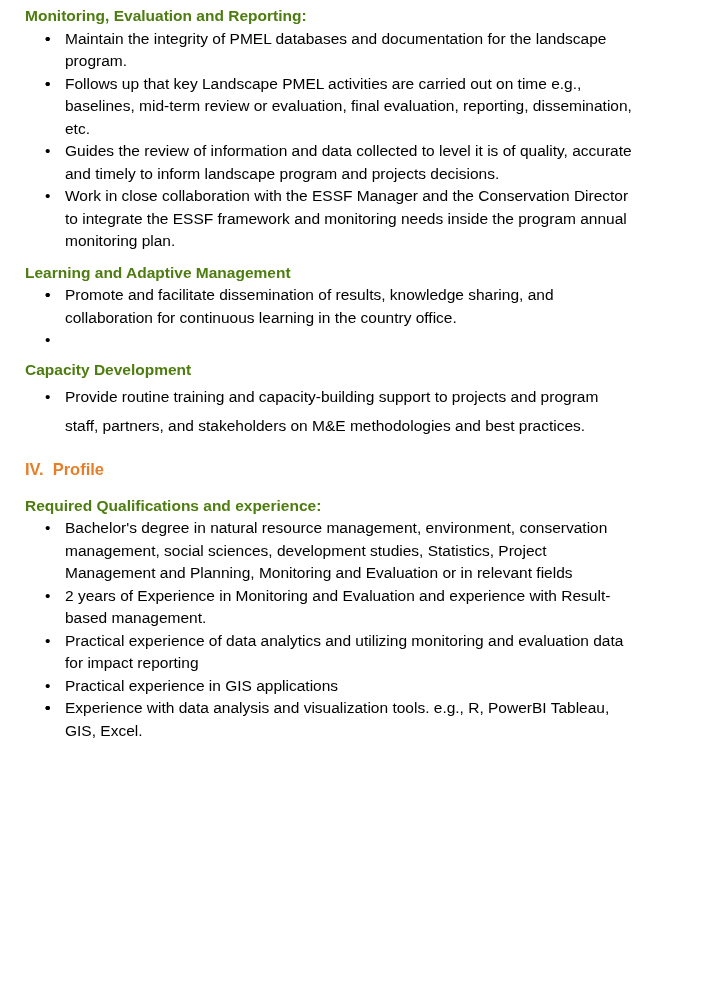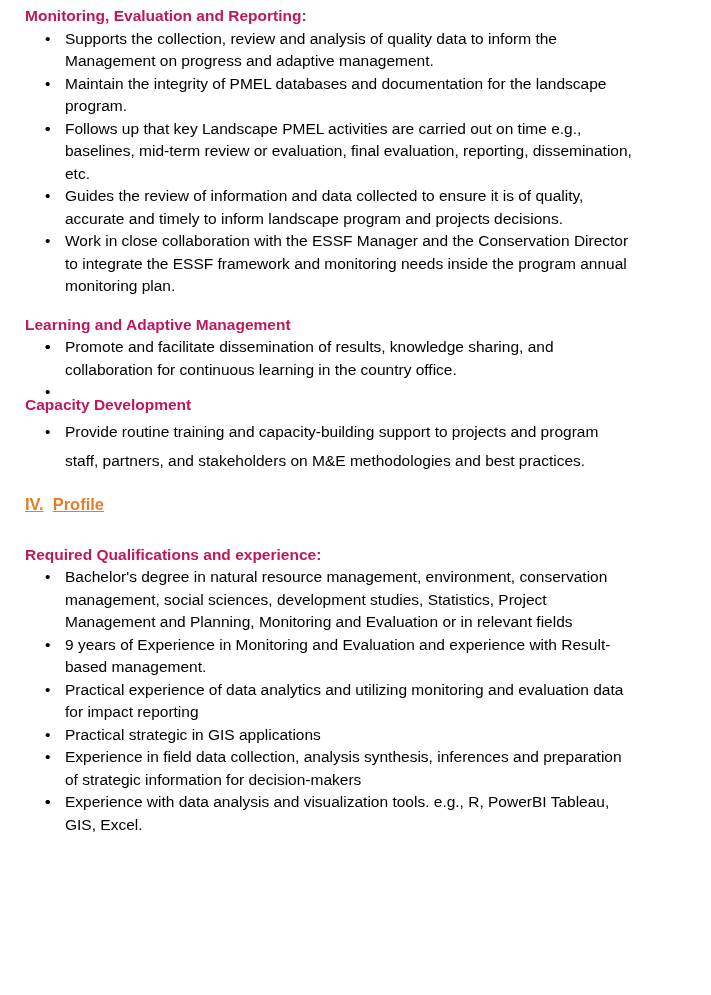--- a/index.html
+++ b/index.html
@@ -16,36 +16,35 @@
     -webkit-font-smoothing: antialiased;
   }
   .doc {
     box-sizing: border-box;
     width: 672px;
     padding: 5px 0 0 25px;
     font-size: 15.5px;
     line-height: 22.5px;
   }
   .section { margin: 0; }
-  .section.s2 { margin-top: 16px; }
-  .section.s3 { margin-top: 13px; }
+  .section.s2 { margin-top: 9px; }
+  .section.s3 { margin-top: 30px; }
   .section.s-profile { margin-top: 18px; }
-  .section.s5 { margin-top: 28px; }
+  .section.s5 { margin-top: 14px; }
   h2.sec-heading {
     margin: 0;
     font-size: 15.5px;
     font-weight: bold;
     line-height: 22.5px;
-    color: #be185d;
+    color: #4d7c0f;
   }
   h2.sec-heading.orange {
     font-size: 16.5px;
     line-height: 23px;
     color: #E67E28;
-    text-decoration: underline;
   }
   h2.sec-heading.orange .num { margin-right: 9px; }
   ul.bullets {
     list-style: none;
     margin: 0;
     padding: 0;
   }
   ul.bullets li {
     position: relative;
     padding-left: 40px;
@@ -62,25 +61,25 @@
   ul.bullets.spaced li .marker { line-height: 29px; }
 </style>
 </head>
 <body>
 
 <div class="doc">
 
   <div class="section s1">
     <h2 class="sec-heading">Monitoring, Evaluation and Reporting:</h2>
     <ul class="bullets">
-        <li><span class="marker">•</span><span class="li-text">Supports the collection, review and analysis of quality data to inform the Management on progress and adaptive management.</span></li>
+        <li><span class="marker">•</span></li>
         <li><span class="marker">•</span><span class="li-text">Maintain the integrity of PMEL databases and documentation for the landscape program.</span></li>
         <li><span class="marker">•</span></li>
         <li><span class="marker">•</span><span class="li-text">Follows up that key Landscape PMEL activities are carried out on time e.g., baselines, mid-term review or evaluation, final evaluation, reporting, dissemination, etc.</span></li>
-        <li><span class="marker">•</span><span class="li-text">Guides the review of information and data collected to ensure it is of quality, accurate and timely to inform landscape program and projects decisions.</span></li>
+        <li><span class="marker">•</span><span class="li-text">Guides the review of information and data collected to level it is of quality, accurate and timely to inform landscape program and projects decisions.</span></li>
         <li><span class="marker">•</span><span class="li-text">Work in close collaboration with the ESSF Manager and the Conservation Director to integrate the ESSF framework and monitoring needs inside the program annual monitoring plan.</span></li>
       </ul>
   </div>
 
   <div class="section s2">
     <h2 class="sec-heading">Learning and Adaptive Management</h2>
     <ul class="bullets">
         <li><span class="marker">•</span></li>
         <li><span class="marker">•</span><span class="li-text">Promote and facilitate dissemination of results, knowledge sharing, and collaboration for continuous learning in the country office.</span></li>
         <li><span class="marker">•</span></li>
@@ -97,22 +96,22 @@
   <div class="section s-profile">
     <h2 class="sec-heading orange">
       <span class="num">IV.</span><span class="lbl">Profile</span>
     </h2>
   </div>
 
   <div class="section s5">
     <h2 class="sec-heading">Required Qualifications and experience:</h2>
     <ul class="bullets">
         <li><span class="marker">•</span><span class="li-text">Bachelor's degree in natural resource management, environment, conservation management, social sciences, development studies, Statistics, Project Management and Planning, Monitoring and Evaluation or in relevant fields</span></li>
-        <li><span class="marker">•</span><span class="li-text"> 9 years of Experience in Monitoring and Evaluation and experience with Result-based management.</span></li>
+        <li><span class="marker">•</span><span class="li-text"> 2 years of Experience in Monitoring and Evaluation and experience with Result-based management.</span></li>
         <li><span class="marker">•</span><span class="li-text">Practical experience of data analytics and utilizing monitoring and evaluation data for impact reporting</span></li>
-        <li><span class="marker">•</span><span class="li-text">Practical strategic in GIS applications</span></li>
-        <li><span class="marker">•</span><span class="li-text">Experience in field data collection, analysis synthesis, inferences and preparation of strategic information for decision-makers</span></li>
+        <li><span class="marker">•</span><span class="li-text">Practical experience in GIS applications</span></li>
+        <li><span class="marker">•</span></li>
         <li><span class="marker">•</span></li>
         <li><span class="marker">•</span><span class="li-text">Experience with data analysis and visualization tools. e.g., R, PowerBI Tableau, GIS, Excel.</span></li>
       </ul>
   </div>
 
 </div>
 
 </body></html>

